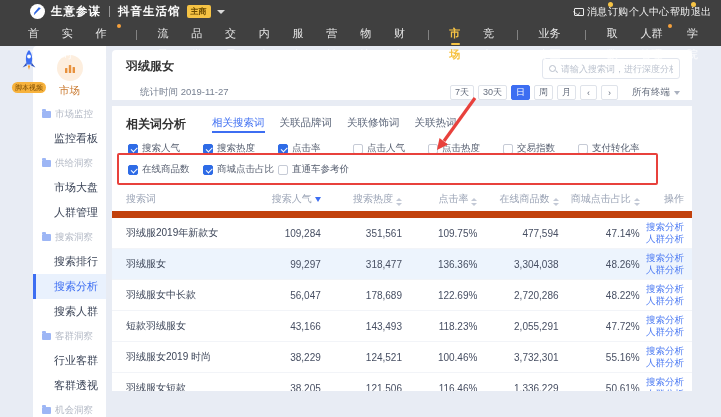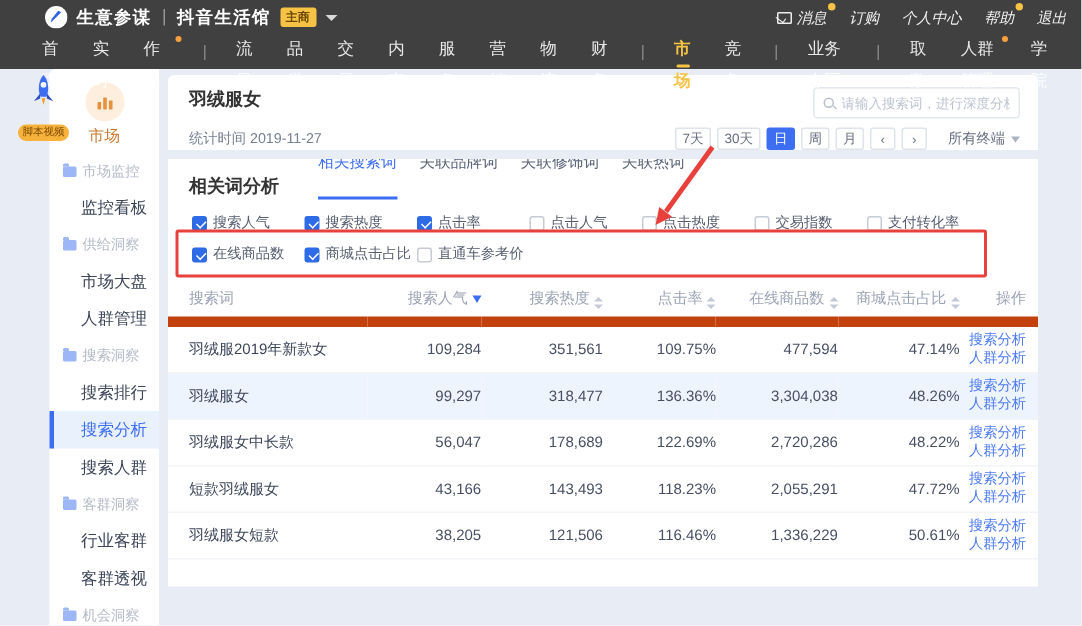--- a/index.html
+++ b/index.html
@@ -10,21 +10,21 @@
   
   .topbar { position:absolute; left:0; top:0; width:721px; height:46px; background:#404040; z-index:3; }
   .topbar-row1 { height:23px; display:flex; align-items:center; justify-content:space-between; padding:0 10px 0 30px; }
   .brand-area { display:flex; align-items:center; gap:6px; }
   .logo { display:flex; }
   .brand { color:#fff; font-size:11.5px; font-weight:bold; letter-spacing:1px; }
   .brand-divider { width:1px; height:11px; background:rgba(255,255,255,.45); margin:0 2px; }
   .product { color:#fff; font-size:11.5px; font-weight:bold; letter-spacing:1px; }
   .badge-main { background:#f6c344; color:#6b4a00; font-size:8px; padding:1px 4px; border-radius:2px; font-weight:bold; }
   .caret-w { width:0; height:0; border-left:4px solid transparent; border-right:4px solid transparent; border-top:4px solid rgba(255,255,255,.8); }
-  .user-menu { display:flex; align-items:center; gap:15px;font-style:italic; }
+  .user-menu { display:flex; align-items:center; gap:1px; }
   .um-item { position:relative; color:rgba(255,255,255,.92); font-size:10px; display:flex; align-items:center; gap:3px; cursor:pointer; }
   .um-item .dot { position:absolute; top:-3px; right:-6px; width:5px; height:5px; border-radius:50%; background:#f6c344; }
   .mail-ic { display:inline-block; width:10px; height:8px; border:1px solid rgba(255,255,255,.9); border-radius:1px; position:relative; }
   .mail-ic::after { content:''; position:absolute; left:0; top:0; width:8px; height:4px; border-right:1px solid rgba(255,255,255,.9); border-bottom:1px solid rgba(255,255,255,.9); transform:rotate(35deg) scale(.7); transform-origin:top left; }
   .topbar-row2 { height:23px; display:flex; align-items:center; padding-left:28px; }
   .nav-item { position:relative; color:rgba(255,255,255,.88); font-size:11px; margin-right:21px; cursor:pointer; height:23px; line-height:21px; }
   .nav-item.active { color:#f6c344; font-weight:bold; }
   .nav-item.active::after { content:''; position:absolute; left:2px; right:2px; bottom:1px; height:2px; background:#f6c344; border-radius:1px; }
   .nav-item .dot { position:absolute; top:1px; right:-6px; width:4px; height:4px; border-radius:50%; background:#f6a13c; }
   .nav-divider { width:1px; height:10px; background:rgba(255,255,255,.35); margin-right:21px; }
@@ -54,33 +54,33 @@
   .searchbox { display:flex; align-items:center; gap:5px; width:138px; height:21px; border:1px solid #e2e6ee; border-radius:3px; padding:0 6px; background:#fff; }
   .search-ic { width:7px; height:7px; border:1.3px solid #b9c0cc; border-radius:50%; position:relative; flex:none; }
   .search-ic::after { content:''; position:absolute; left:5px; top:5px; width:3px; height:1.3px; background:#b9c0cc; transform:rotate(45deg); }
   .searchbox input { border:none; outline:none; width:100%; font-size:9px; color:#333; font-family:inherit; }
   .searchbox input::placeholder { color:#bcc3cf; }
   .tab-strip { height:21px; background:#edf0f5; display:flex; padding-left:14px; }
   .m-tab { width:118px; display:flex; align-items:center; justify-content:center; gap:4px; font-size:11px; color:#5a6478; cursor:pointer; }
   .m-tab.active { background:#fff; color:#3d6ef2; clip-path:polygon(12px 0, calc(100% - 12px) 0, 100% 100%, 0 100%); font-weight:bold; }
   .tab-ic { width:9px; height:9px; border:1px solid currentColor; border-radius:2px; display:inline-block; position:relative; opacity:.75; flex:none; }
   .tab-ic::after { content:''; position:absolute; left:2px; right:2px; top:2px; height:1px; background:currentColor; }
-  .stat-row { height:17px; display:flex; align-items:center; justify-content:space-between; padding:0 12px 0 14px; margin-bottom:0; padding-top:2px; }
+  .stat-row { height:17px; display:flex; align-items:center; justify-content:space-between; padding:0 12px 0 28px; margin-bottom:0; padding-top:2px; }
   .stat-time { font-size:9.5px; color:#778091; }
   .date-controls { display:flex; align-items:center; gap:4px; }
   .dc-btn { min-width:17px; height:15px; padding:0 4px; border:1px solid #dfe3ea; border-radius:2px; background:#fff; font-size:9px; color:#666e7e; display:flex; align-items:center; justify-content:center; cursor:pointer; }
   .dc-btn.active { background:#3d6ef2; border-color:#3d6ef2; color:#fff; }
   .terminal-dd { display:flex; align-items:center; gap:4px; margin-left:10px; font-size:9.5px; color:#666e7e; cursor:pointer; }
   .caret-g { width:0; height:0; border-left:3.5px solid transparent; border-right:3.5px solid transparent; border-top:4px solid #aab1bf; }
   .card-gap { height:6px; background:#e8ecf4; }
   .card2 { overflow:hidden; height:285px; }
   .section-head { display:flex; align-items:flex-end; gap:26px; padding:8px 14px 0; height:27px; }
   .section-title { font-size:12px; color:#333; font-weight:bold; }
   .section-tabs { display:flex; gap:15px; }
-  .s-tab { font-size:10.5px; color:#5a6478; padding-bottom:16px; cursor:pointer; border-bottom:2px solid transparent; }
+  .s-tab { font-size:10.5px; color:#5a6478; padding-bottom:1px; cursor:pointer; border-bottom:2px solid transparent; }
   .s-tab.active { color:#3d6ef2; border-bottom-color:#3d6ef2; }
   .filters { padding:9px 0 2px 16px; }
   .filter-row { display:flex; margin-bottom:8px; }
   .filter-item { width:75px; flex:none; display:flex; align-items:center; gap:4px; font-size:9.5px; color:#555d6e; cursor:pointer; }
   .cb { width:10px; height:10px; border:1px solid #c6cbd6; border-radius:2px; background:#fff; flex:none; }
   .cb.checked { background:#2e6be6; border-color:#2e6be6; }
   .cb.checked::after { content:''; display:block; width:5px; height:2.5px; border-left:1.4px solid #fff; border-bottom:1.4px solid #fff; transform:rotate(-45deg); margin:2px 0 0 2px; }
 
   
   table { width:100%; border-collapse:collapse; table-layout:fixed; }
@@ -385,20 +385,32 @@
               <td>143,493</td>
               <td>118.23%</td>
               <td>2,055,291</td>
               <td>47.72%</td>
               <td class="actions">
                 <a class="action-link">搜索分析</a>
                 <a class="action-link">人群分析</a>
               </td>
             </tr>
             <tr>
+              <td class="term">羽绒服女2019 时尚</td>
+              <td>38,229</td>
+              <td>124,521</td>
+              <td>100.46%</td>
+              <td>3,732,301</td>
+              <td>55.16%</td>
+              <td class="actions">
+                <a class="action-link">搜索分析</a>
+                <a class="action-link">人群分析</a>
+              </td>
+            </tr>
+            <tr>
               <td class="term">羽绒服女短款</td>
               <td>38,205</td>
               <td>121,506</td>
               <td>116.46%</td>
               <td>1,336,229</td>
               <td>50.61%</td>
               <td class="actions">
                 <a class="action-link">搜索分析</a>
                 <a class="action-link">人群分析</a>
               </td>

